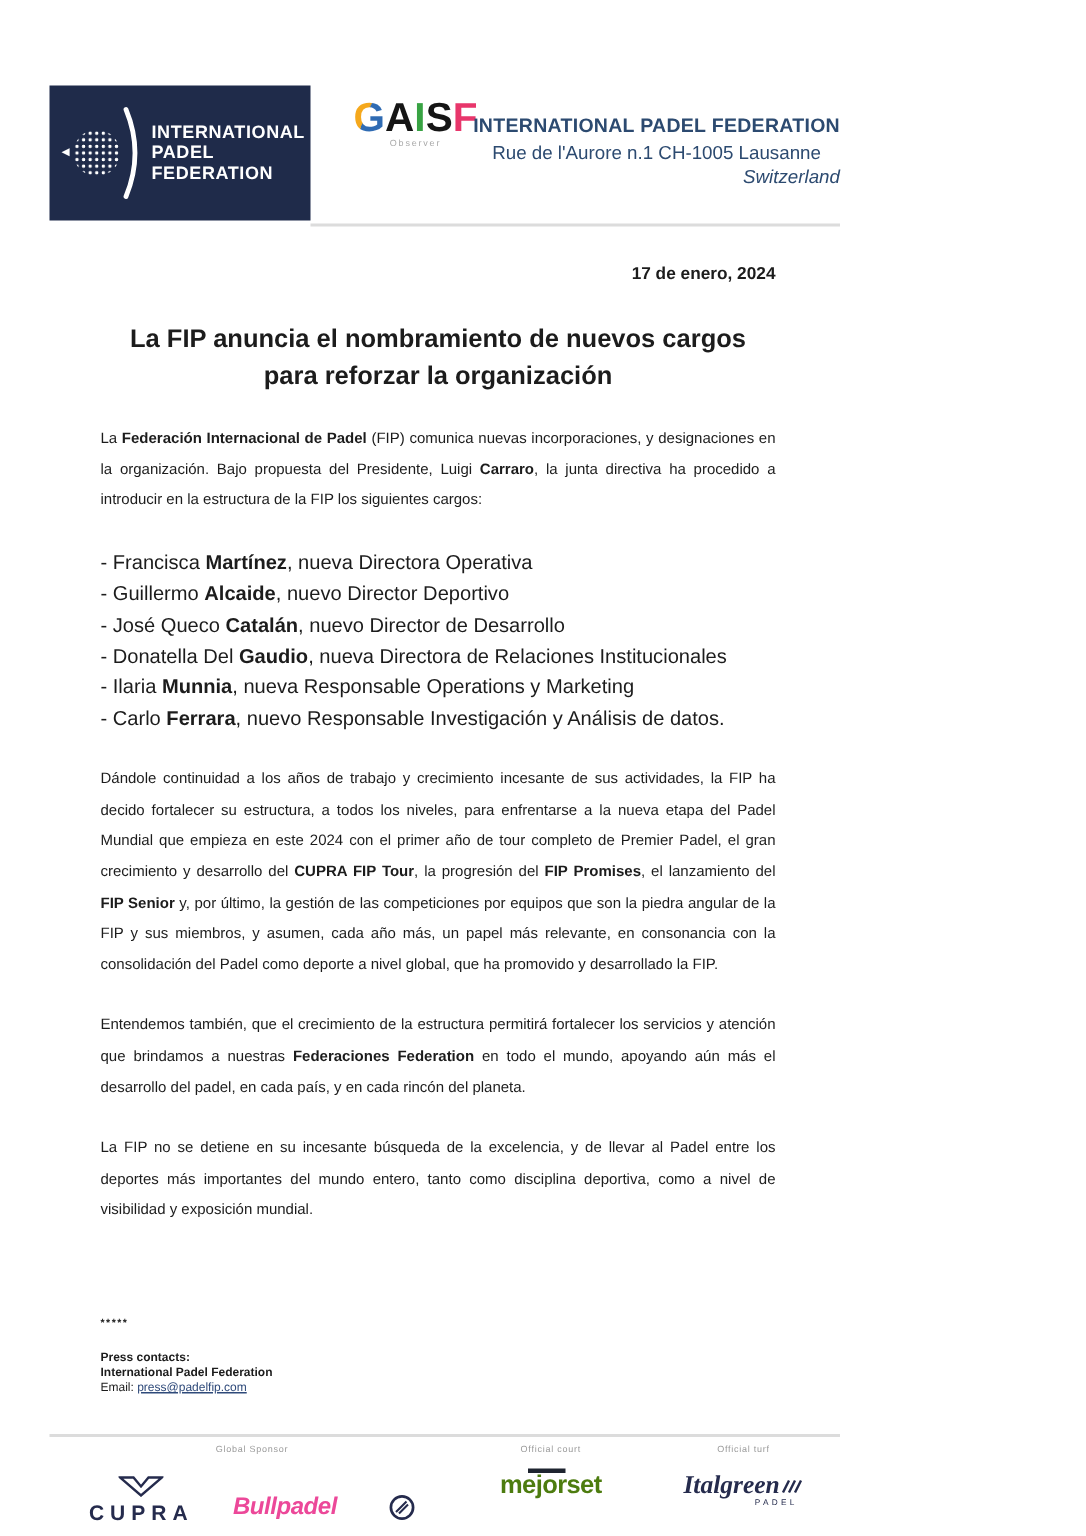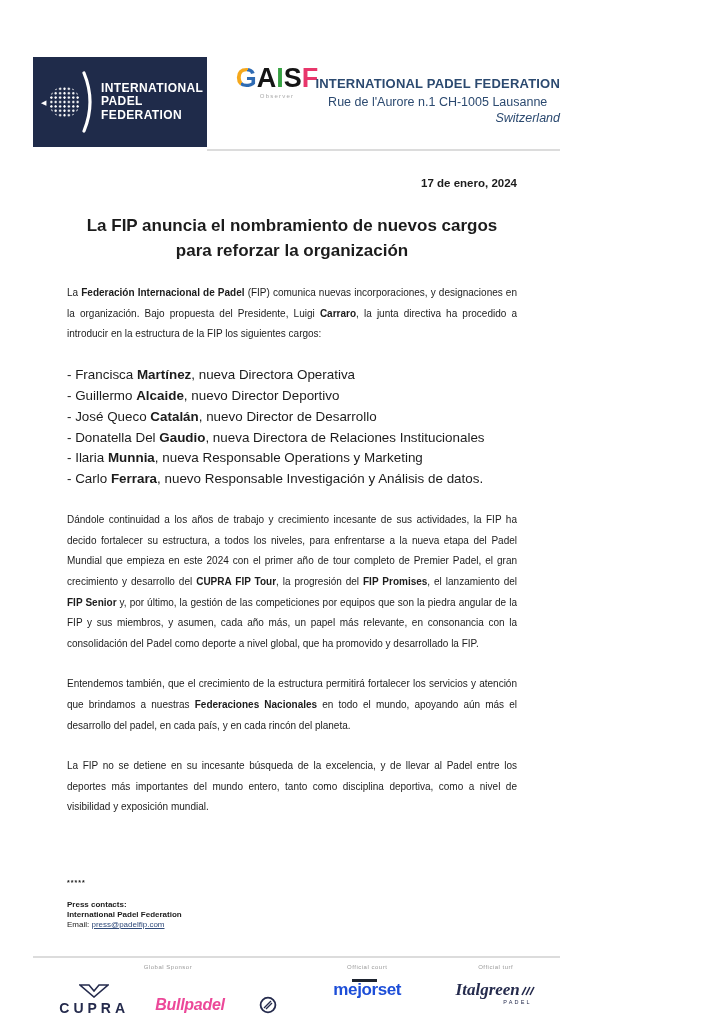--- a/index.html
+++ b/index.html
@@ -63,21 +63,21 @@
   .sp-group-3 { flex:1; }
   .sp-label { font-size:6px; color:#9a9a9a; letter-spacing:.5px; height:8px; }
   .sp-row { display:flex; width:100%; justify-content:space-evenly; align-items:center; margin-top:12px; }
   .sp-single { margin-top:12px; }
 
   .cupra { display:flex; flex-direction:column; align-items:center; color:#252b4d;justify-content:space-between; }
   .cupra-word { font-size:14px; font-weight:600; letter-spacing:4px; margin-top:2px; }
   .bullpadel { display:flex; align-items:center; color:#ec4899; margin-top:10px;gap:32px; }
   .bullpadel-word { font-size:16px; font-weight:800; font-style:italic; letter-spacing:-.3px; }
   .bullpadel-badge { margin-left:2px; }
-  .mejorset { position:relative; color:#1d4ed8; font-size:17px; font-weight:700; letter-spacing:-.4px; margin-top:8px; }
+  .mejorset { position:relative; color:#4d7c0f; font-size:17px; font-weight:700; letter-spacing:-.4px; margin-top:8px; }
   .mejorset-bar { position:absolute; left:19px; top:-1px; width:25px; height:2.5px; background:#1e2430; }
   .italgreen { display:flex; flex-direction:column; align-items:flex-end; color:#252b4d; margin-top:8px; }
   .italgreen-top { display:flex; align-items:center; }
   .italgreen-word { font-family:"Liberation Serif", serif; font-style:italic; font-weight:600; font-size:17px; }
   .italgreen-sub { font-size:5.5px; letter-spacing:2.2px; margin-top:-1px; margin-right:4px; }
 </style>
 </head>
 <body>
 
 <div class="page">
@@ -123,21 +123,21 @@
     <div class="appointments">
       <div class="appt"><span>- Francisca </span><span style="font-weight: 700;">Martínez</span><span>, nueva Directora Operativa</span></div>
       <div class="appt"><span>- Guillermo </span><span style="font-weight: 700;">Alcaide</span><span>, nuevo Director Deportivo</span></div>
       <div class="appt"><span>- José Queco </span><span style="font-weight: 700;">Catalán</span><span>, nuevo Director de Desarrollo</span></div>
       <div class="appt"><span>- Donatella Del </span><span style="font-weight: 700;">Gaudio</span><span>, nueva Directora de Relaciones Institucionales</span></div>
       <div class="appt"><span>- Ilaria </span><span style="font-weight: 700;">Munnia</span><span>, nueva Responsable Operations y Marketing</span></div>
       <div class="appt"><span>- Carlo </span><span style="font-weight: 700;">Ferrara</span><span>, nuevo Responsable Investigación y Análisis de datos.</span></div>
     </div>
 
     <p class="para"><span>Dándole continuidad a los años de trabajo y crecimiento incesante de sus actividades, la FIP ha decido fortalecer su estructura, a todos los niveles, para enfrentarse a la nueva etapa del Padel Mundial que empieza en este 2024 con el primer año de tour completo de Premier Padel, el gran crecimiento y desarrollo del </span><span style="font-weight: 700;">CUPRA FIP Tour</span><span>, la progresión del </span><span style="font-weight: 700;">FIP Promises</span><span>, el lanzamiento del </span><span style="font-weight: 700;">FIP Senior</span><span> y, por último, la gestión de las competiciones por equipos que son la piedra angular de la FIP y sus miembros, y asumen, cada año más, un papel más relevante, en consonancia con la consolidación del Padel como deporte a nivel global, que ha promovido y desarrollado la FIP.</span></p>
-    <p class="para"><span>Entendemos también, que el crecimiento de la estructura permitirá fortalecer los servicios y atención que brindamos a nuestras </span><span style="font-weight: 700;">Federaciones Nacionales</span><span> en todo el mundo, apoyando aún más el desarrollo del padel, en cada país, y en cada rincón del planeta.</span></p>
+    <p class="para"><span>Entendemos también, que el crecimiento de la estructura permitirá fortalecer los servicios y atención que brindamos a nuestras </span><span style="font-weight: 700;">Federaciones Federation</span><span> en todo el mundo, apoyando aún más el desarrollo del padel, en cada país, y en cada rincón del planeta.</span></p>
     <p class="para"><span>La FIP no se detiene en su incesante búsqueda de la excelencia, y de llevar al Padel entre los deportes más importantes del mundo entero, tanto como disciplina deportiva, como a nivel de visibilidad y exposición mundial.</span></p>
   </div>
 
   <div class="contacts">
     <div class="contacts-sep">*****</div>
     <div class="contacts-heading">Press contacts:</div>
     <div class="contacts-org">International Padel Federation</div>
     <div class="contacts-email"><span>Email: </span><a href="#">press@padelfip.com</a></div>
   </div>
 

